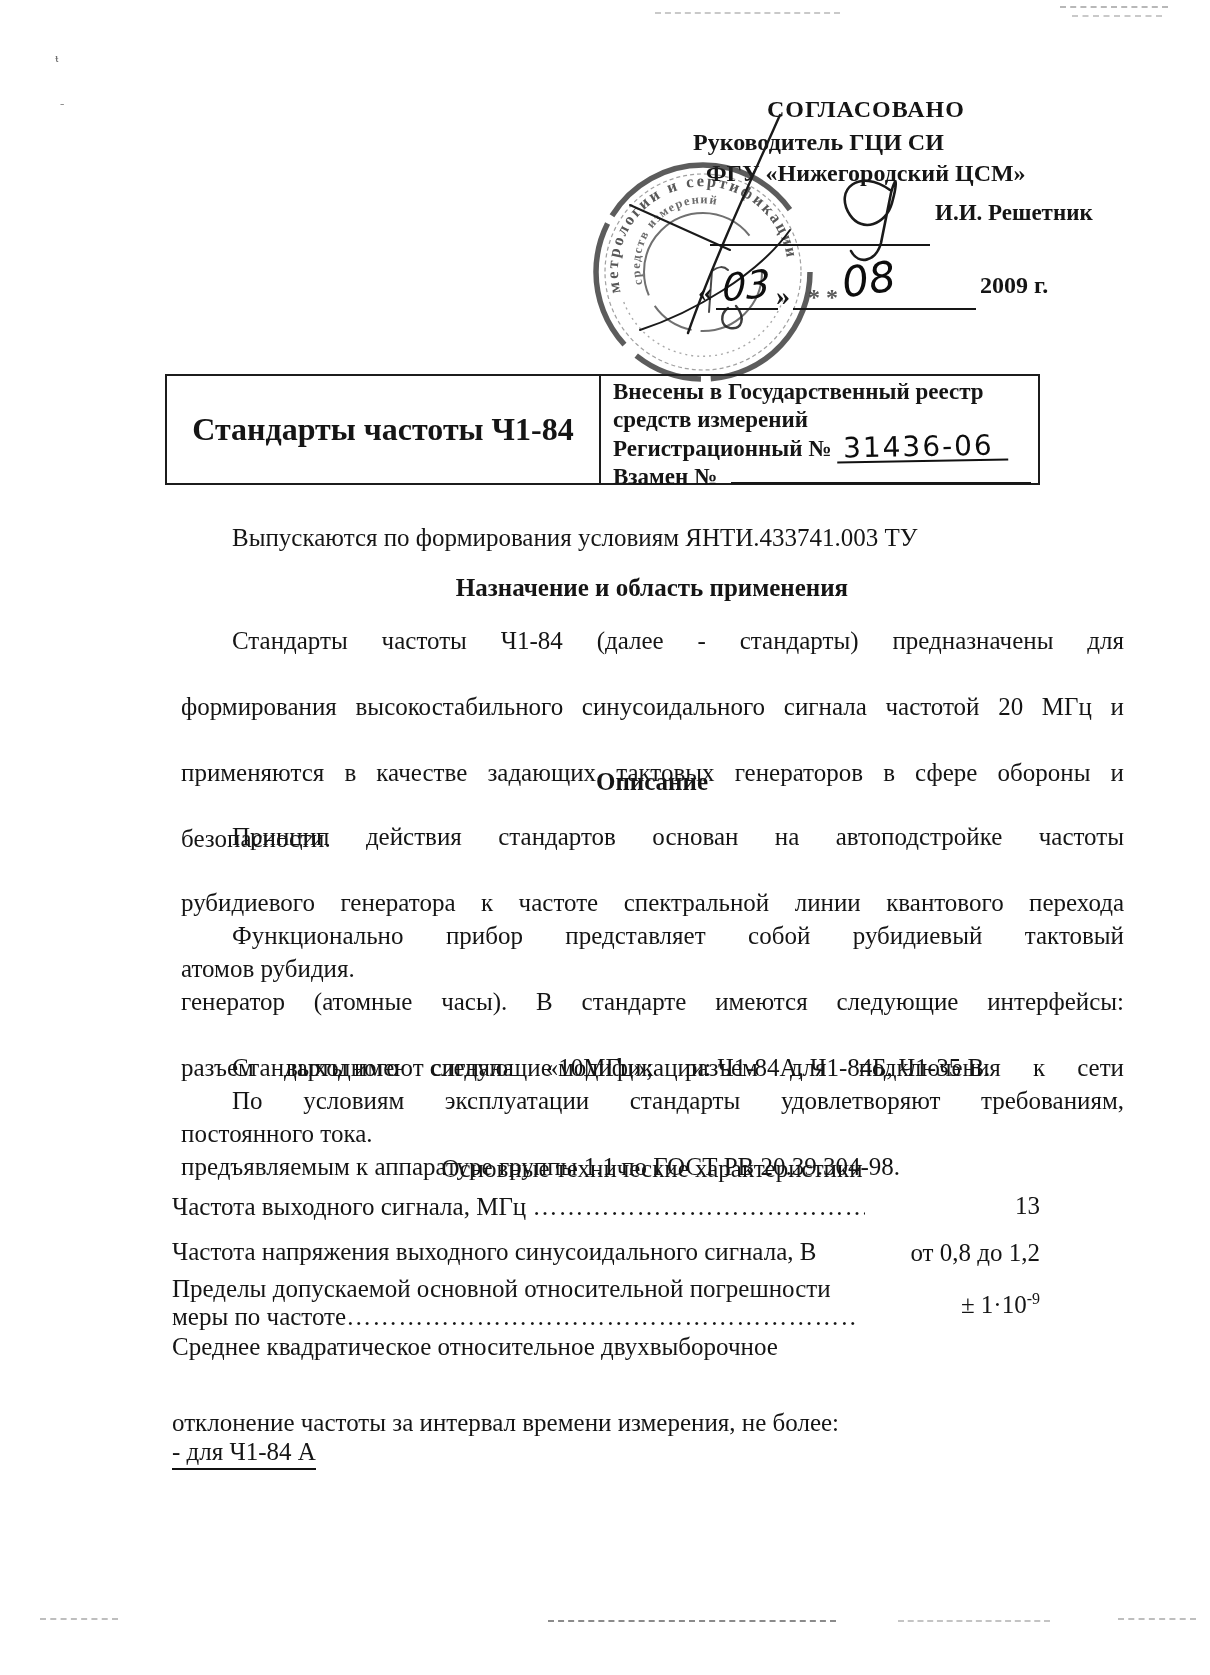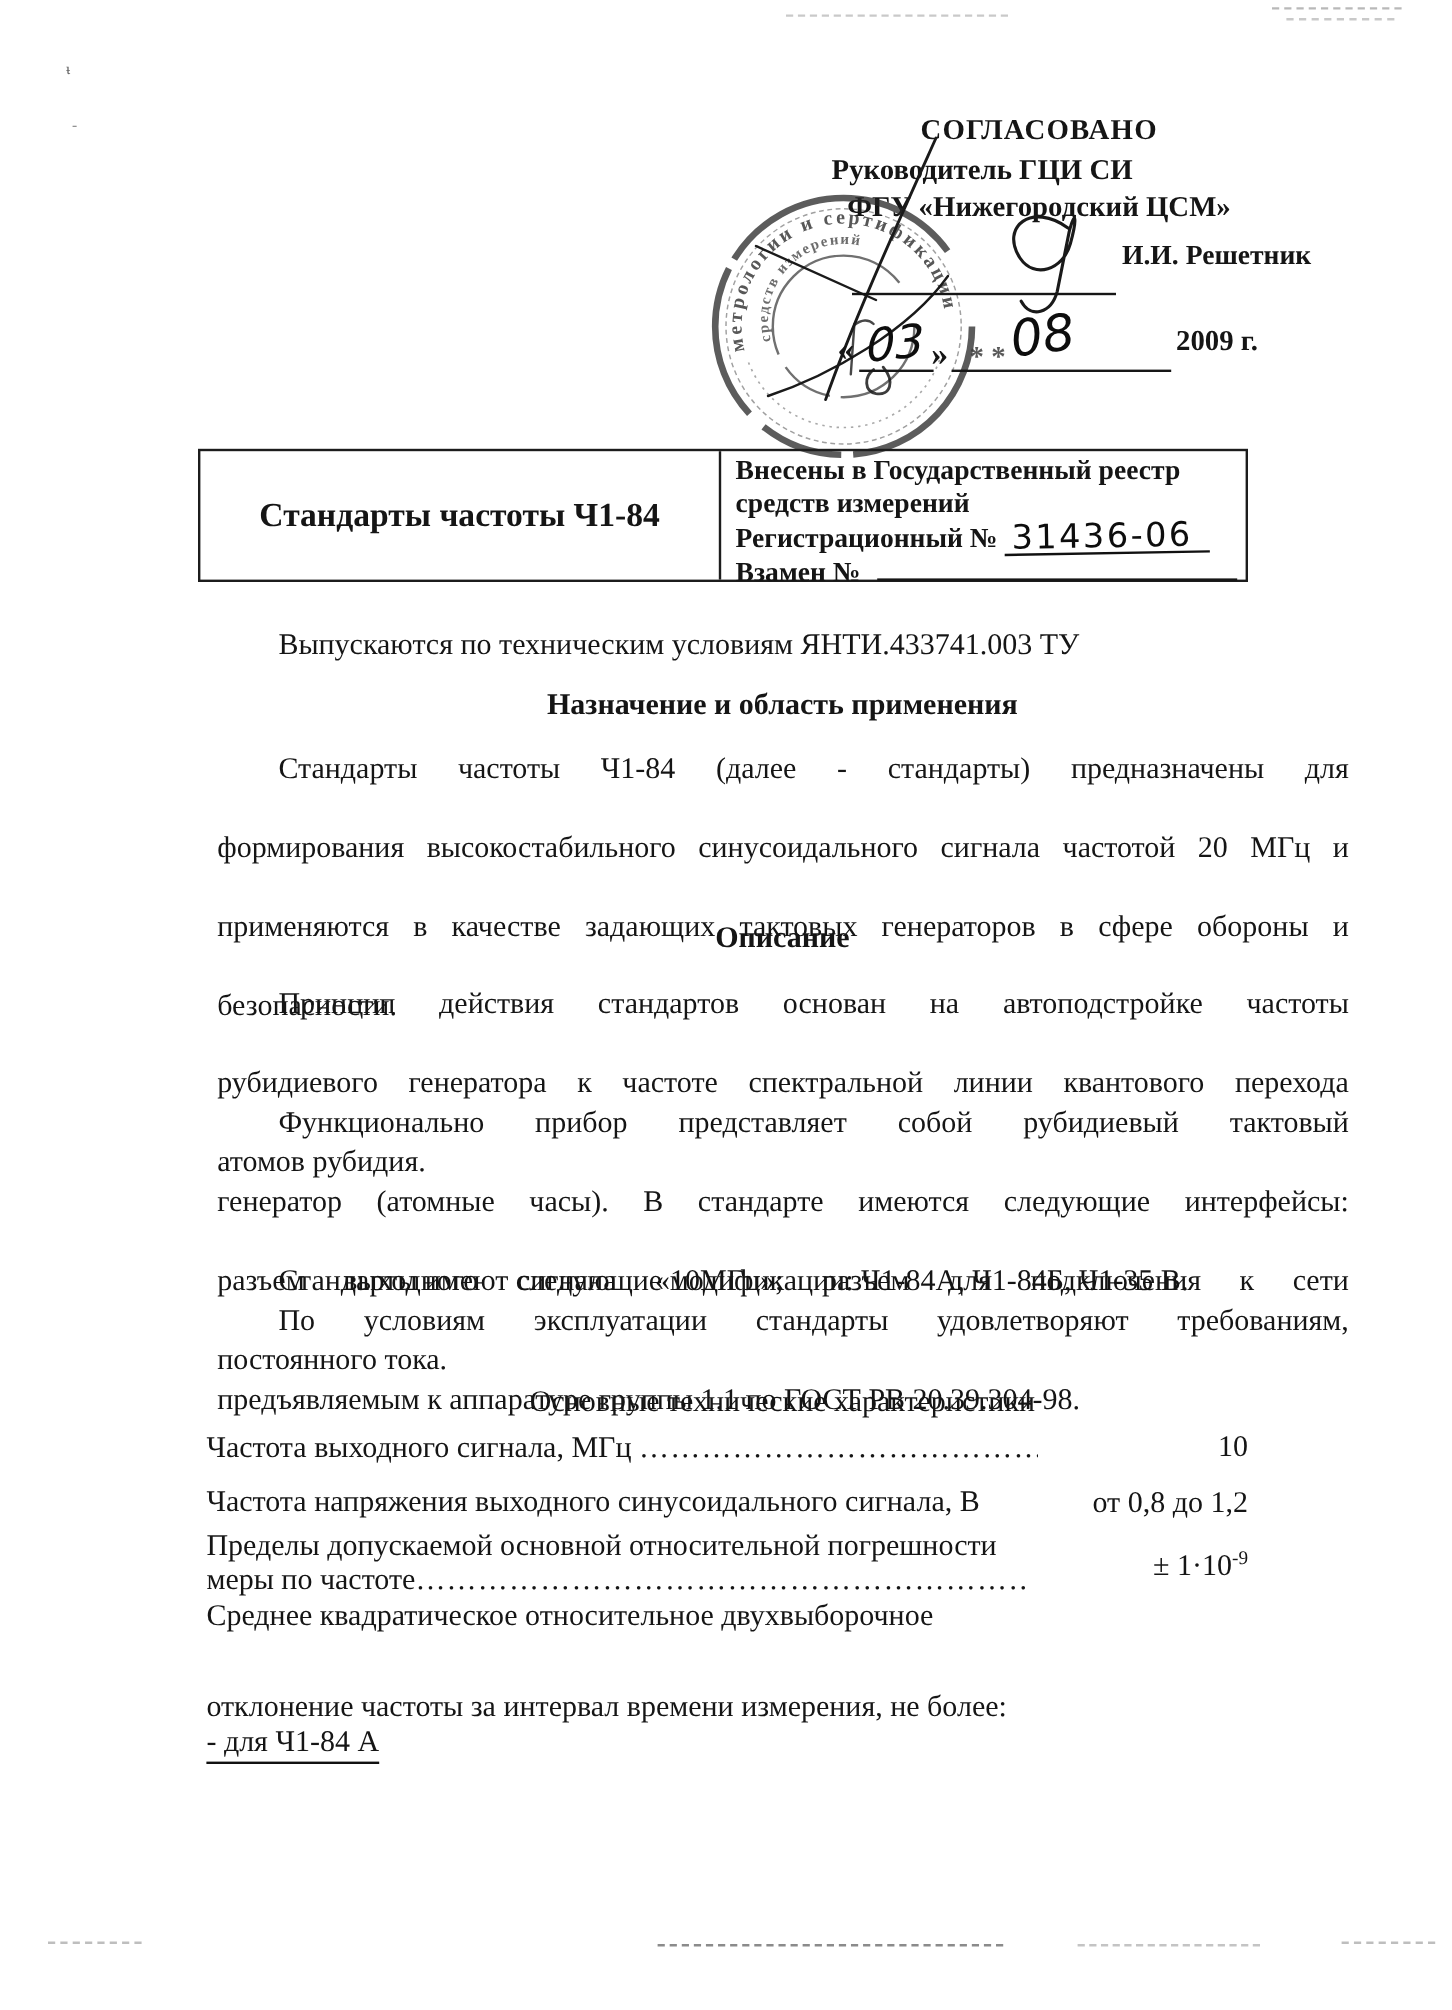--- a/index.html
+++ b/index.html
@@ -80,37 +80,37 @@
   <div class="abs b" style="left:698px;top:276px;font-size:28px;">«</div>
   <div class="abs hand" style="left:722px;top:264px;font-size:38px;font-style:italic;transform:rotate(-6deg) skewX(-6deg);">03</div>
   <div class="abs b" style="left:776px;top:280px;font-size:28px;">»</div>
   <div class="abs hand" style="left:842px;top:255px;font-size:42px;font-style:italic;transform:rotate(-8deg);">08</div>
   <div class="abs uline" style="left:716px;top:308px;width:62px;"></div>
   <div class="abs uline" style="left:793px;top:308px;width:183px;"></div>
   <div class="abs hdr" style="left:980px;top:272px;">2009 г.</div>
 
   <div class="tbl">
     <div class="tbl-left">
-      <span class="b" style="font-size:28px;">Стандарты частоты Ч1-84</span>
+      <span class="b" style="font-size:32px;">Стандарты частоты Ч1-84</span>
     </div>
     <div class="tbl-right">
       <div>Внесены в Государственный реестр</div>
       <div>средств измерений</div>
       <div style="white-space:nowrap;">
         <span>Регистрационный №</span>
         <span class="hand" style="display:inline-block;font-size:28px;font-weight:normal;letter-spacing:2px;border-bottom:2px solid #111;padding:0 14px 0 6px;transform:rotate(-1deg);line-height:26px;">31436-06</span>
       </div>
       <div style="white-space:nowrap;">
         <span>Взамен №</span>
         <span class="uline" style="width:300px;margin-left:8px;"></span>
       </div>
     </div>
   </div>
 
-  <div class="abs body-line" style="left:232px;top:521px;">Выпускаются по техническим условиям ЯНТИ.433741.003 ТУ</div>
+  <div class="abs body-line" style="left:232px;top:521px;">Выпускаются по формирования условиям ЯНТИ.433741.003 ТУ</div>
 
   <div class="heading b" style="top:574px;">Назначение и область применения</div>
   <div class="para" style="top:624px;">
     <div class="jl indent">Стандарты частоты Ч1-84 (далее - стандарты) предназначены для</div>
     <div class="jl">формирования высокостабильного синусоидального сигнала частотой 20 МГц и</div>
     <div class="jl">применяются в качестве задающих тактовых генераторов в сфере обороны и</div>
     <div>безопасности.</div>
   </div>
 
   <div class="heading b" style="top:768px;">Описание</div>
@@ -131,21 +131,21 @@
   <div class="para" style="top:1084px;">
     <div class="jl indent">По условиям эксплуатации стандарты удовлетворяют требованиям,</div>
     <div>предъявляемым к аппаратуре группы 1.1 по ГОСТ РВ 20.39.304-98.</div>
   </div>
 
   <div class="heading" style="top:1155px;">Основные технические характеристики</div>
 
   <div class="specrow" style="top:1192px;">
     <span>Частота выходного сигнала, МГц </span><span class="dots" style="width:332px;">………………………………………………………</span>
   </div>
-  <div class="specval" style="top:1192px;">10</div>
+  <div class="specval" style="top:1192px;">13</div>
 
   <div class="specrow" style="top:1237px;">
     <span>Частота напряжения выходного синусоидального сигнала, В</span>
   </div>
   <div class="specval" style="top:1239px;">от 0,8 до 1,2</div>
 
   <div class="specrow" style="top:1274px;">
     <span>Пределы допускаемой основной относительной погрешности</span>
   </div>
   <div class="specrow" style="top:1302px;">

